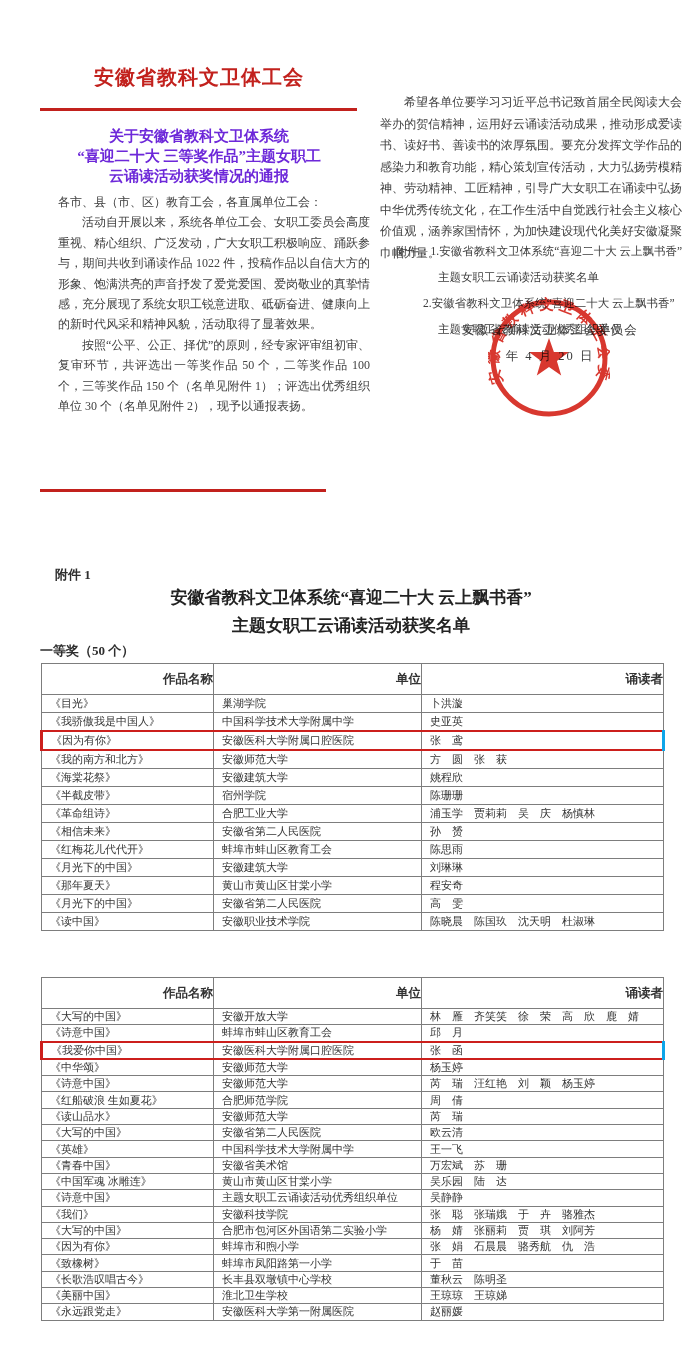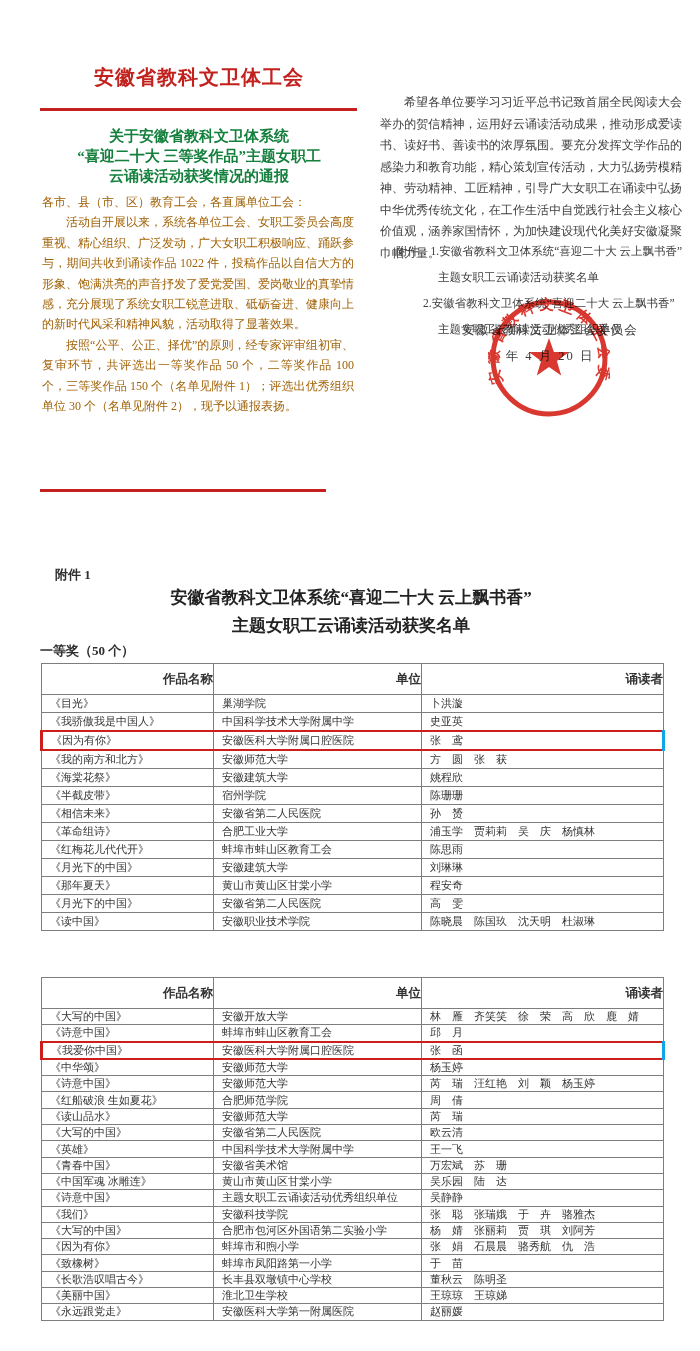--- a/index.html
+++ b/index.html
@@ -11,25 +11,25 @@
   .abs{position:absolute;}
 
   
   .masthead{left:40px;top:64px;width:318px;text-align:center;
     font-size:20px;font-weight:bold;color:#c2211d;letter-spacing:1px;white-space:nowrap;}
   .mast-rule{left:40px;top:108px;width:317px;height:3px;background:#c2211d;}
   .bottom-rule{left:40px;top:489px;width:286px;height:3px;background:#c2211d;}
 
   
   .doc-title{left:48px;top:126px;width:302px;text-align:center;
-    font-size:15px;font-weight:bold;color:#15803d;line-height:20px;font-family:Liberation Serif, serif;}
-
-  
-  .left-body{left:42px;top:192px;width:312px;font-size:12px;line-height:20.4px;
-    text-align:justify;color:#a16207;}
+    font-size:15px;font-weight:bold;color:#6d28d9;line-height:20px;font-family:Liberation Serif, serif;}
+
+  
+  .left-body{left:58px;top:192px;width:312px;font-size:12px;line-height:20.4px;
+    text-align:justify;color:#404040;}
   .left-body p{margin:0;}
   .left-body p.ind{text-indent:2em;}
 
   
   .right-body{left:376px;top:88px;width:310px;font-size:12px;line-height:21.5px;
     text-align:justify;color:#3d3d3d;}
   .right-body p{margin:4px;text-indent:2em;}
 
   .att-note{left:376px;top:238px;width:312px;font-size:11.5px;line-height:26px;color:#3d3d3d;}
   .att-note .l0{padding-left:20px;}
@@ -158,28 +158,28 @@
         <td>《海棠花祭》</td>
         <td>安徽建筑大学</td>
         <td>姚程欣</td>
       </tr>
       <tr>
         <td>《半截皮带》</td>
         <td>宿州学院</td>
         <td>陈珊珊</td>
       </tr>
       <tr>
+        <td>《革命组诗》</td>
+        <td>合肥工业大学</td>
+        <td>浦玉学　贾莉莉　吴　庆　杨慎林</td>
+      </tr>
+      <tr>
         <td>《相信未来》</td>
         <td>安徽省第二人民医院</td>
         <td>孙　赟</td>
-      </tr>
-      <tr>
-        <td>《革命组诗》</td>
-        <td>合肥工业大学</td>
-        <td>浦玉学　贾莉莉　吴　庆　杨慎林</td>
       </tr>
       <tr>
         <td>《红梅花儿代代开》</td>
         <td>蚌埠市蚌山区教育工会</td>
         <td>陈思雨</td>
       </tr>
       <tr>
         <td>《月光下的中国》</td>
         <td>安徽建筑大学</td>
         <td>刘琳琳</td>

